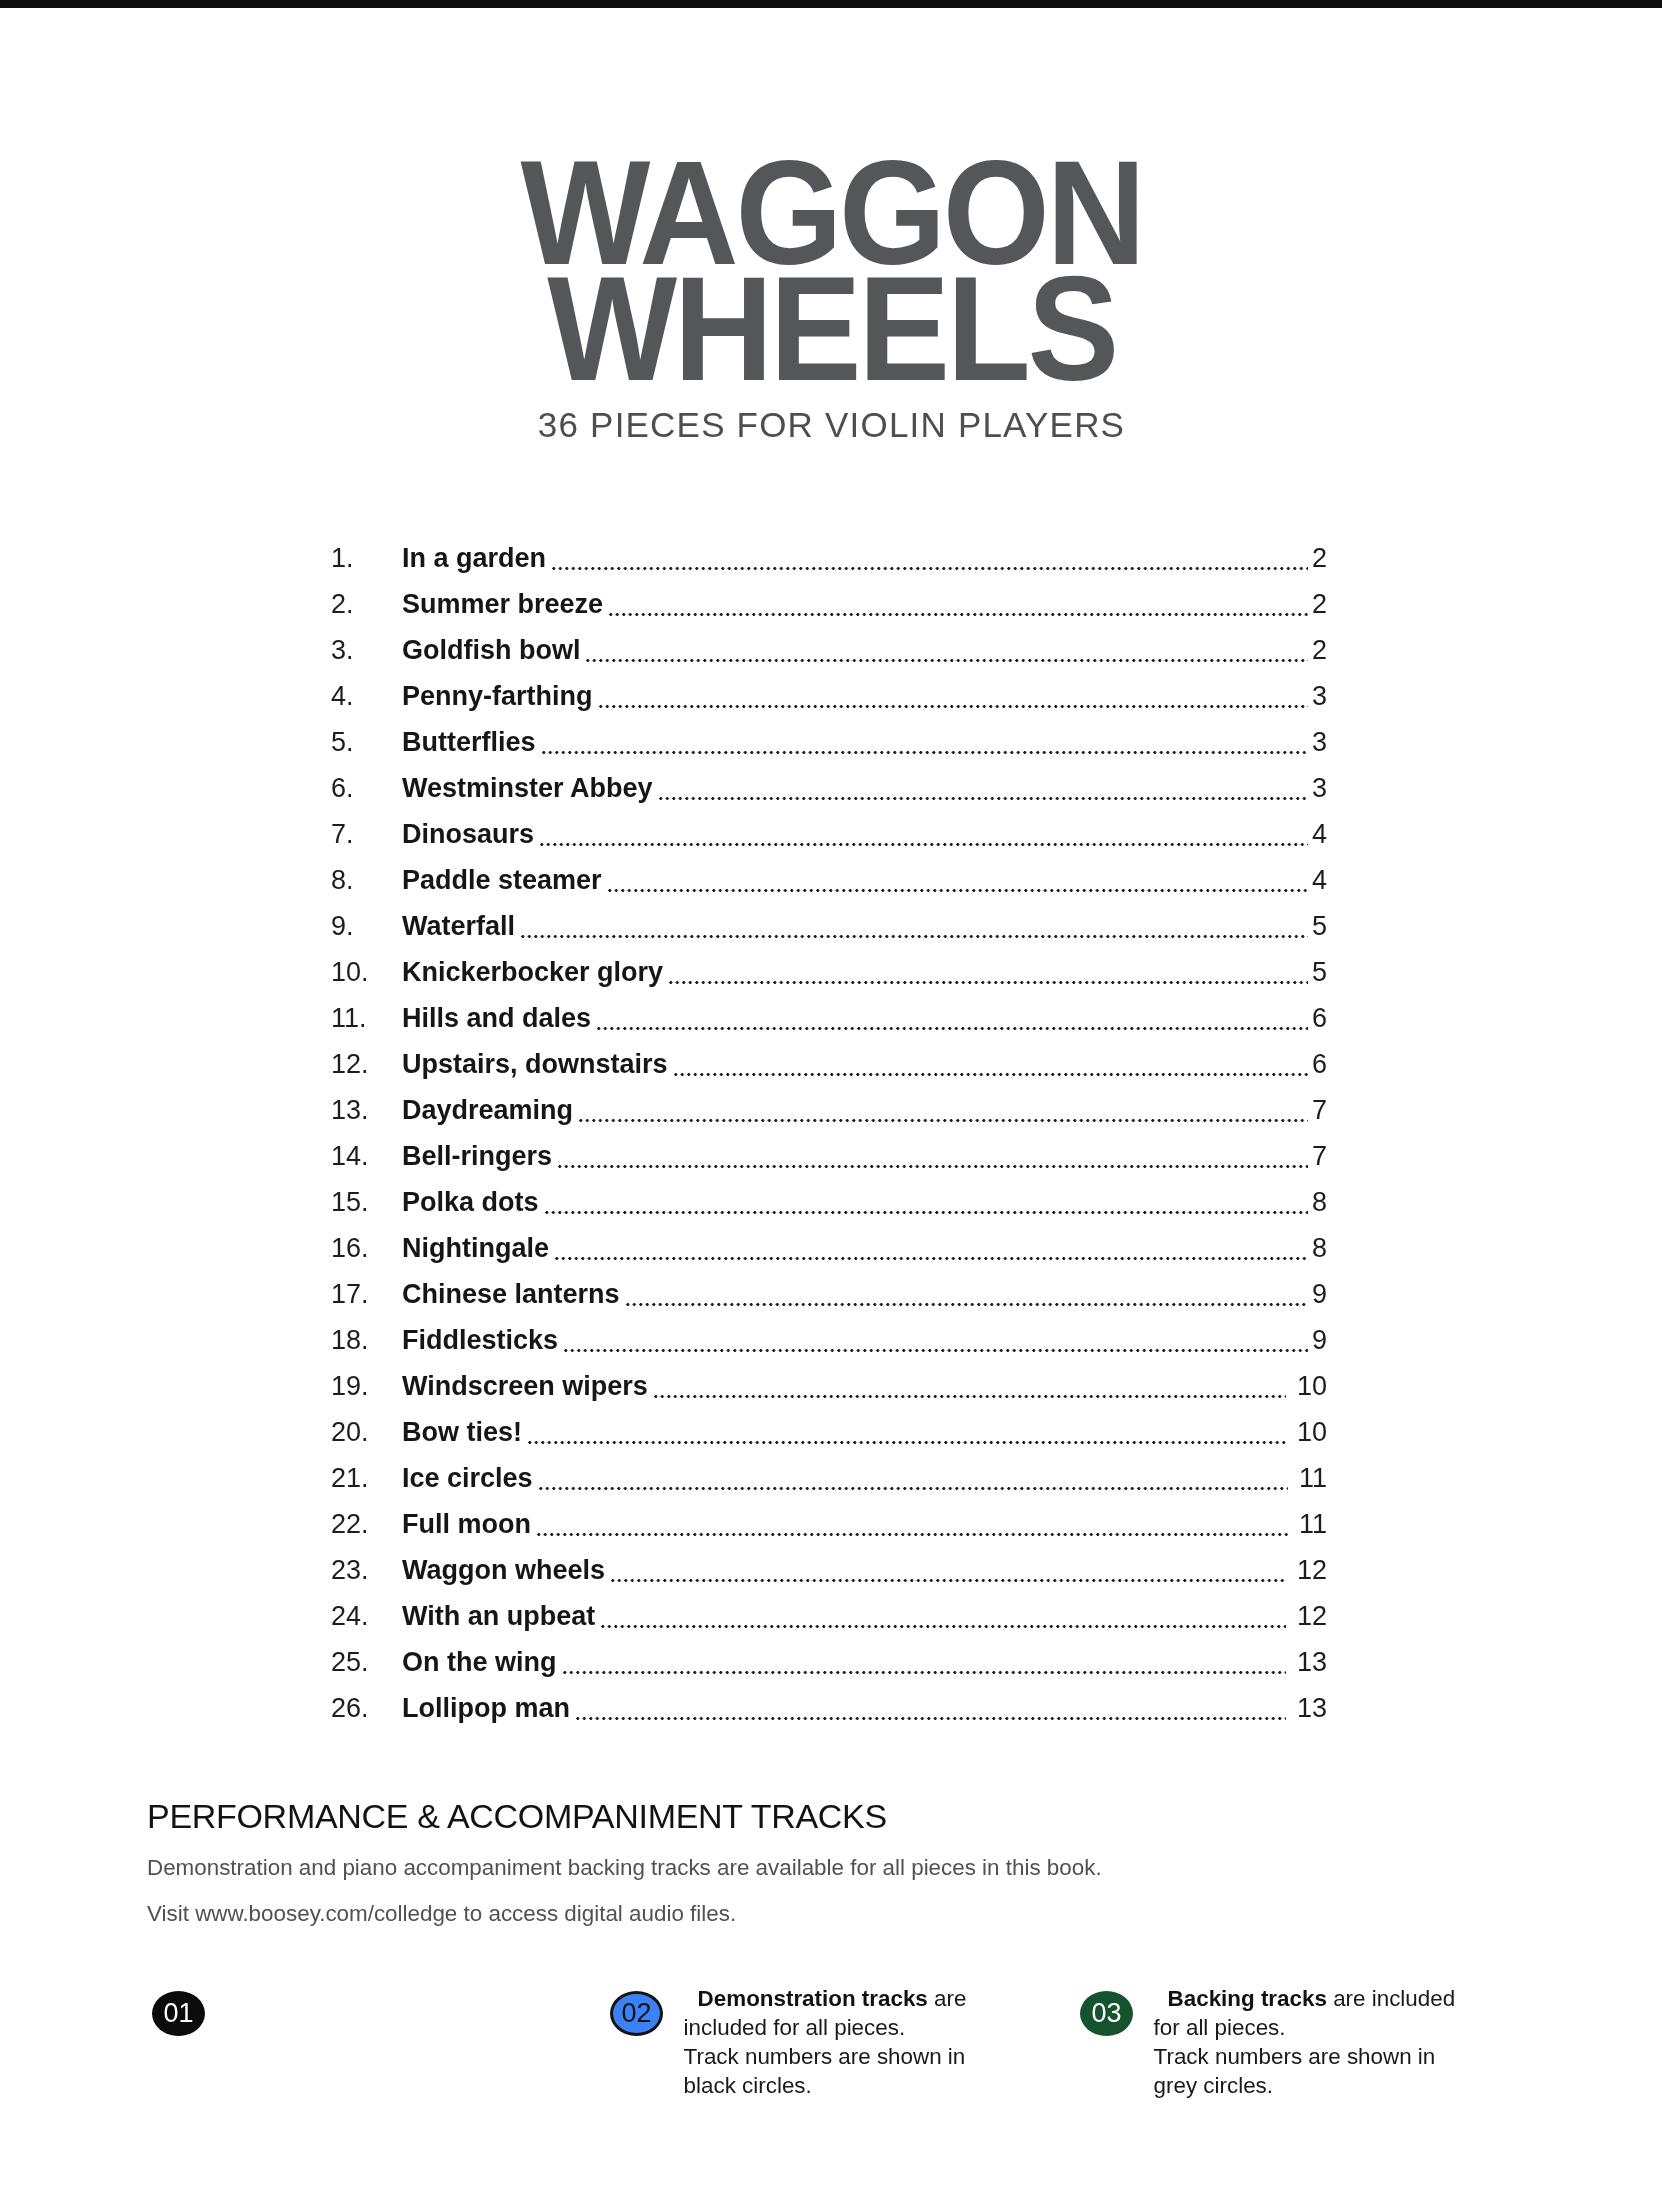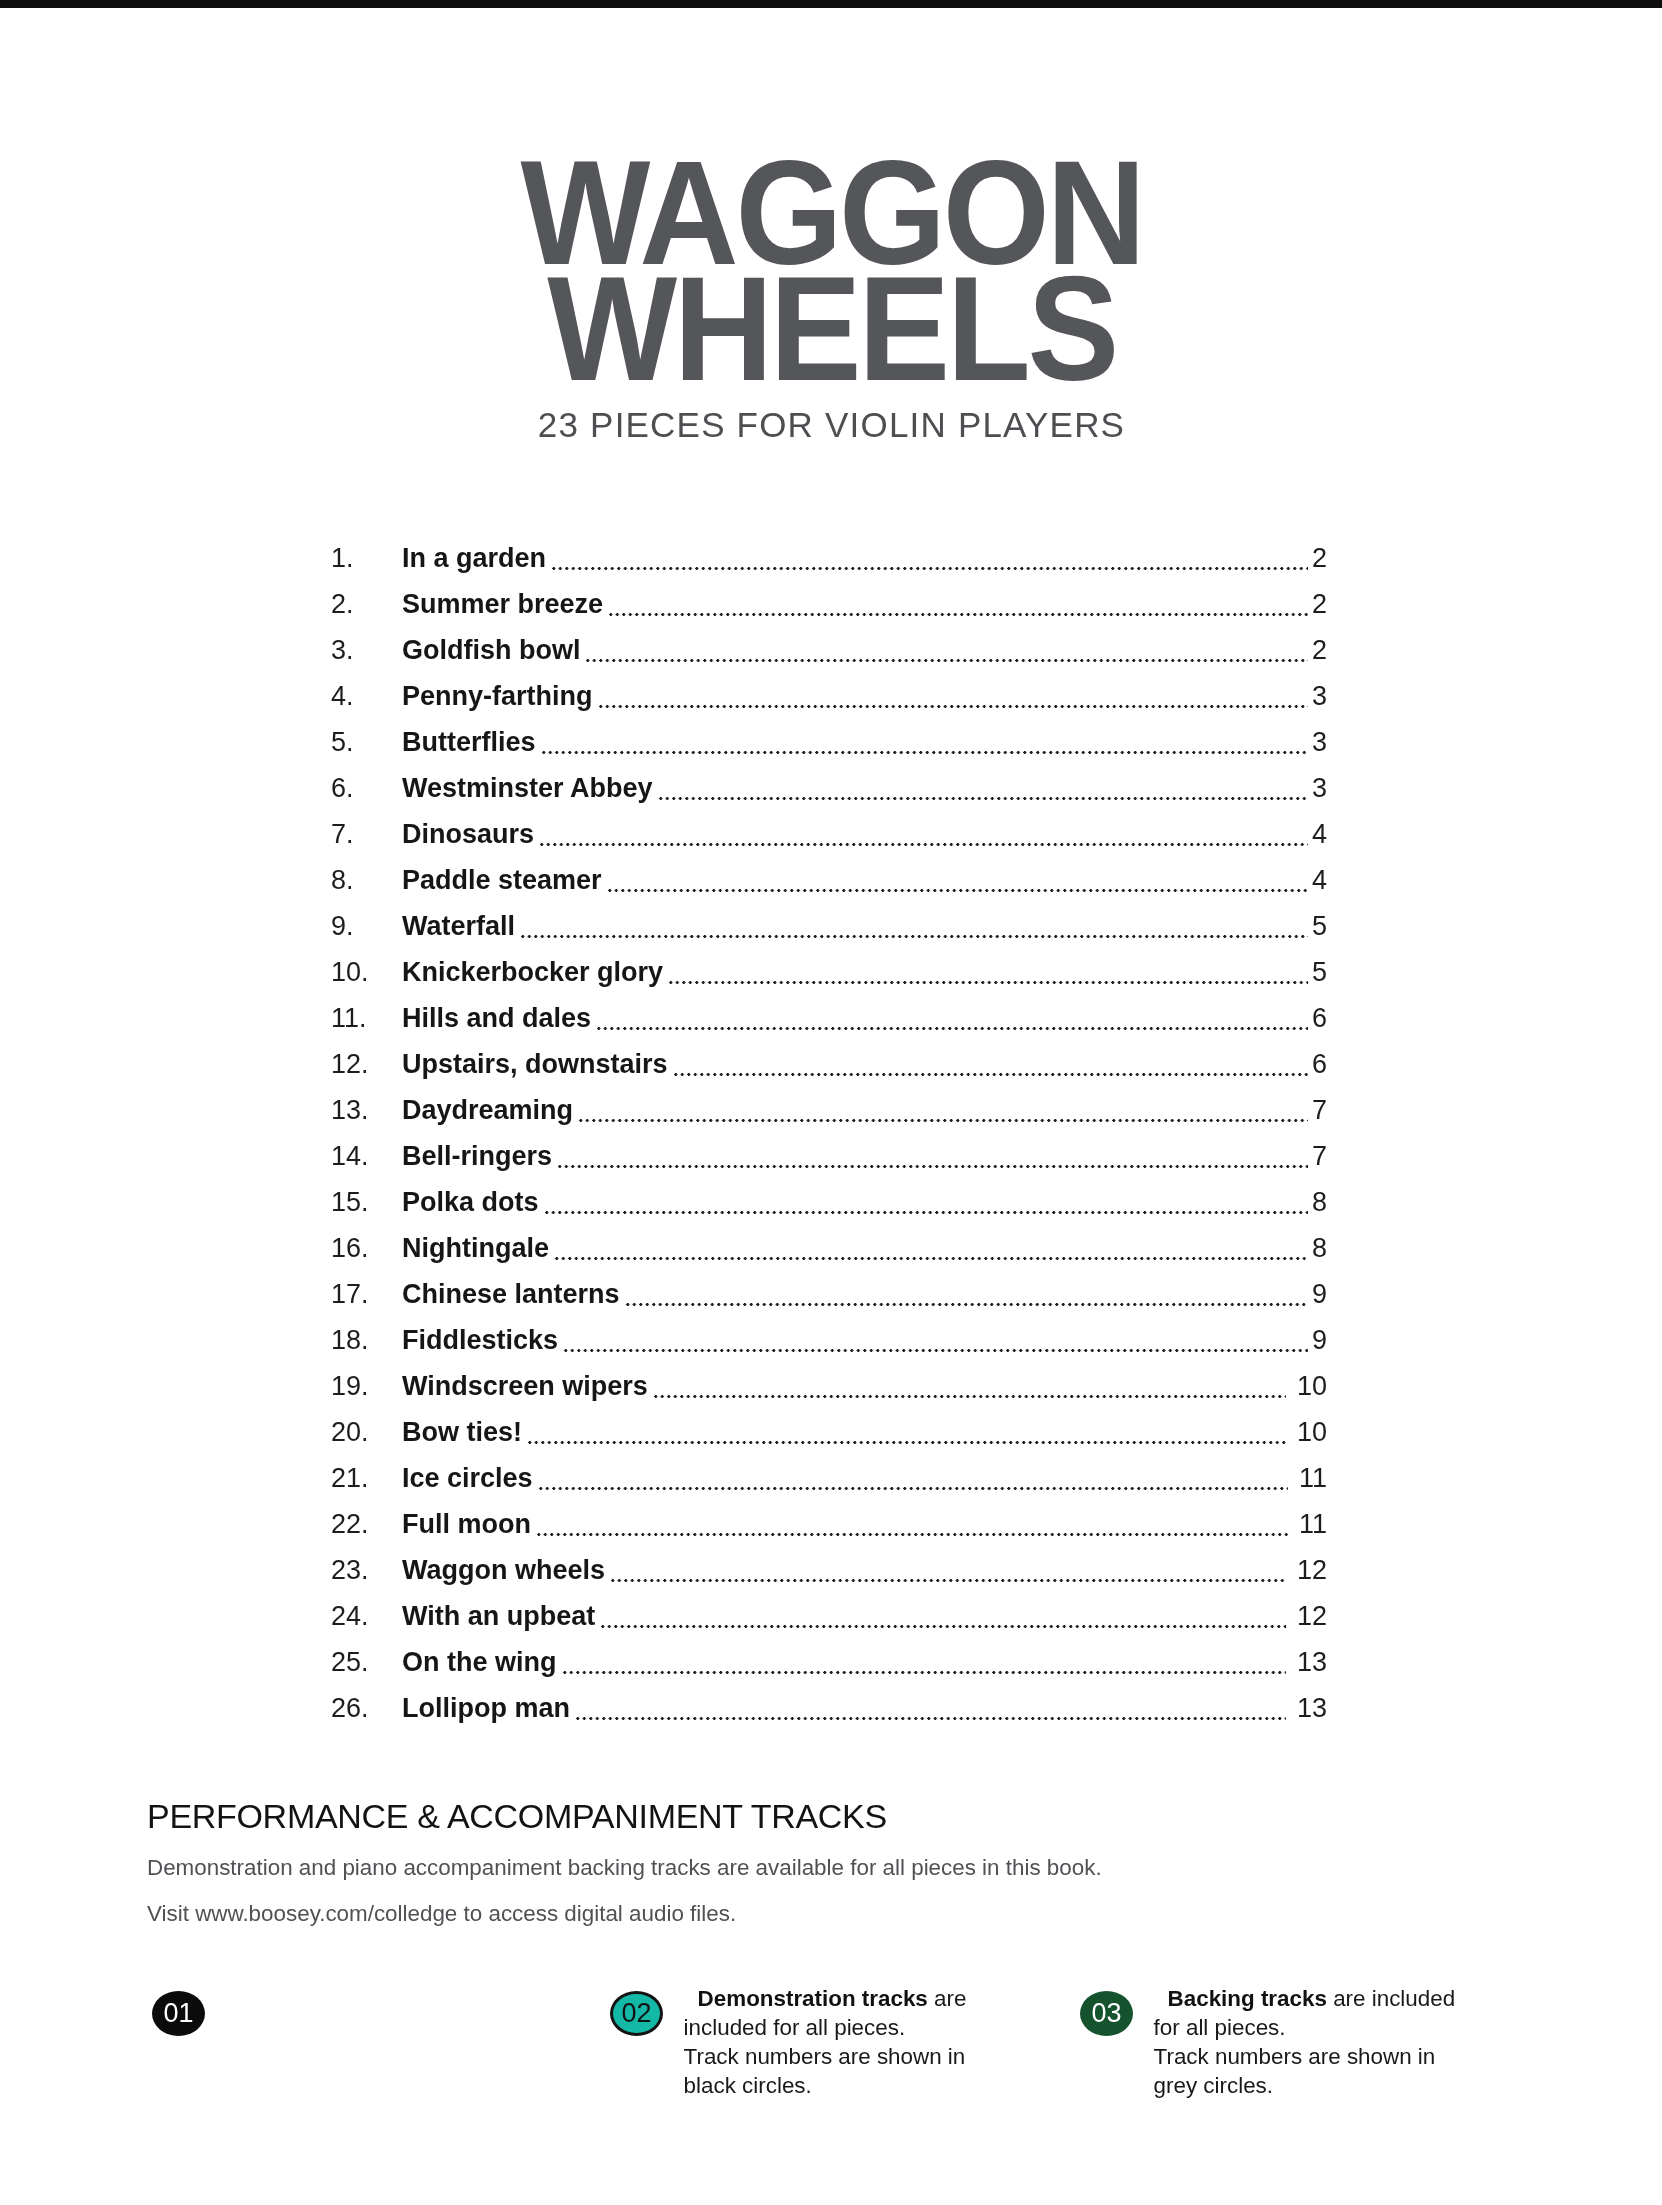--- a/index.html
+++ b/index.html
@@ -45,37 +45,37 @@
 
   
   .note { position:absolute; top:1983px; display:flex; align-items:flex-start; }
   .note-1 { left:152px; } .note-2 { left:610px; } .note-3 { left:1080px; }
   .note-circle {
     width:53px; height:45px; border-radius:50%; flex:none; margin-top:7.9px;
     display:flex; align-items:center; justify-content:center;
     font-size:27px; line-height:1; box-sizing:border-box;
   }
   .c-black   { background:#0b0b0b; color:#ffffff; }
-  .c-outline { background:#14b8a6; border:3.6px solid #131313; color:#131313; }
+  .c-outline { background:#3b82f6; border:3.6px solid #131313; color:#131313; }
   .c-grey    { background:#14532d; color:#ffffff; }
   .note-text { margin-left:20.6px; margin-top:1.2px; font-size:22.4px; line-height:29px; color:#19191b; }
   .note-line { white-space:pre; }
   .note-line b { font-weight:bold; color:#111113;margin-left:14px; }
 </style>
 </head>
 <body>
 
 <div class="page">
   <div class="top-bar"></div>
 
   <div class="title-block">
     <div class="title-line">WAGGON</div>
     <div class="title-line">WHEELS</div>
   </div>
-  <div class="subtitle">23 PIECES FOR VIOLIN PLAYERS</div>
+  <div class="subtitle">36 PIECES FOR VIOLIN PLAYERS</div>
 
   <div class="toc">
     <div class="toc-row">
       <span class="toc-num">1.</span>
       <span class="toc-title">In a garden</span>
       <span class="toc-leader"></span>
       <span class="toc-page" style="padding-left: 1.2px;">2</span>
     </div>
 
     <div class="toc-row">

